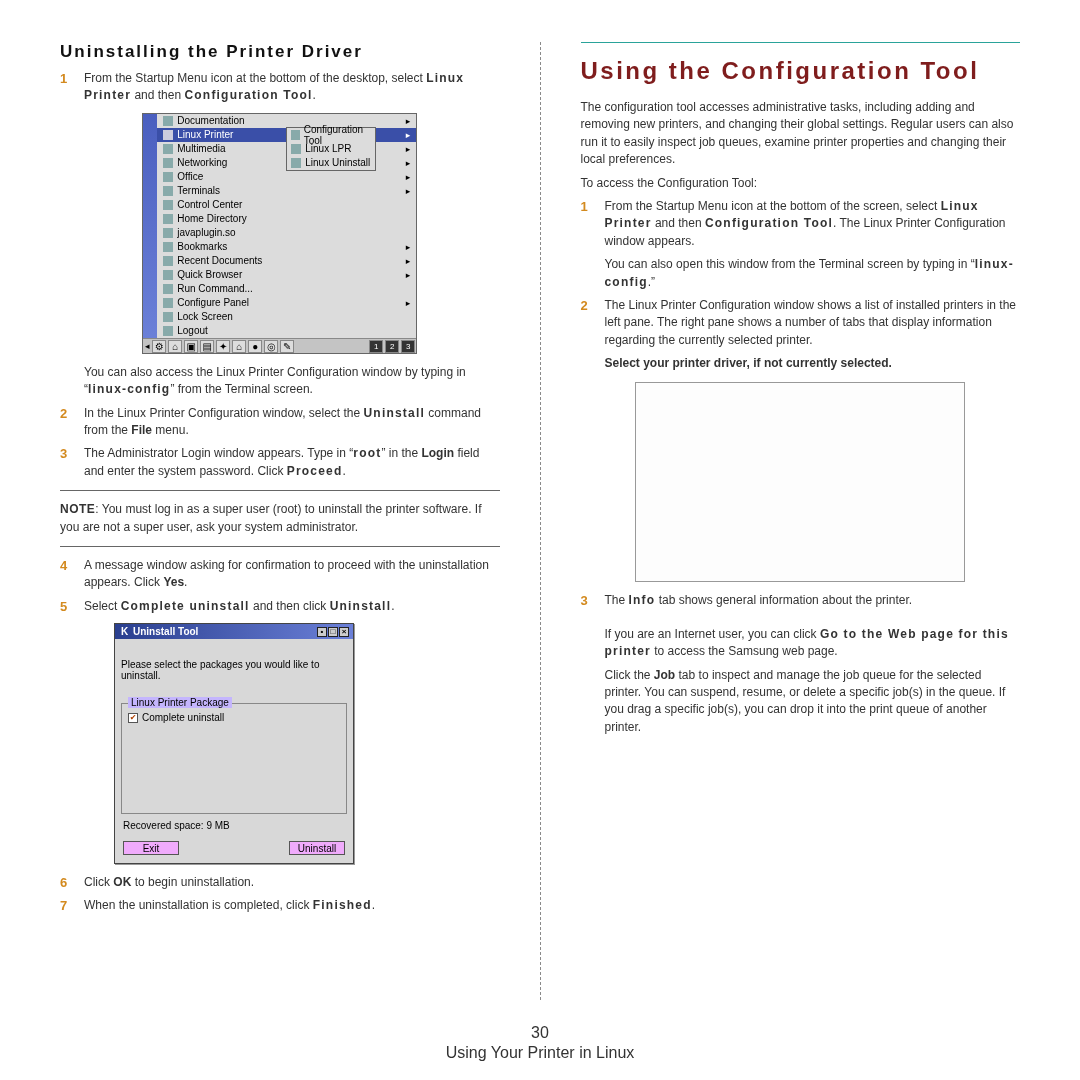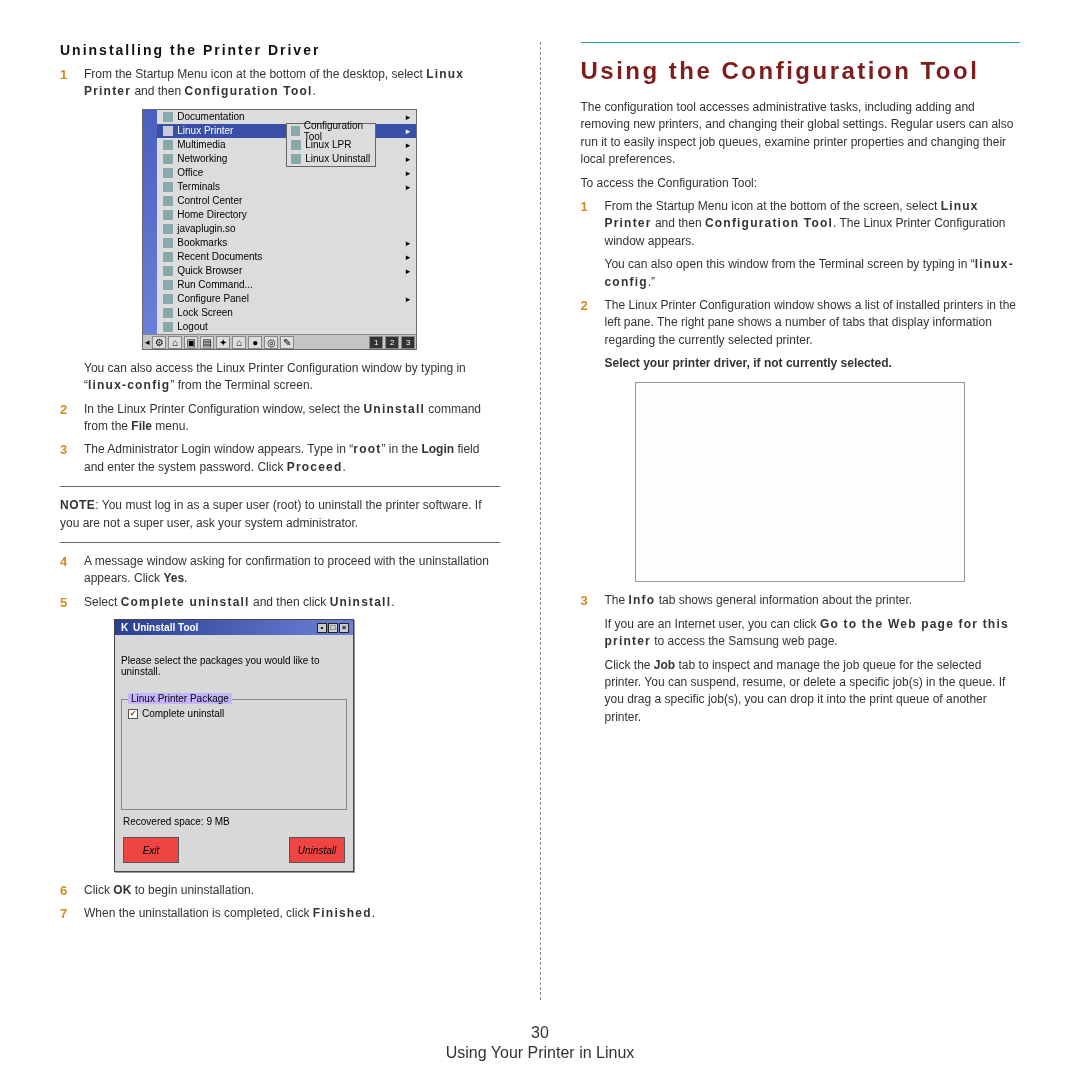--- a/index.html
+++ b/index.html
@@ -24,21 +24,21 @@
   .divider {
     width: 1px;
     border-right: 1px dashed #8a8a8a;
   }
   .hr-teal {
     border: none;
     border-top: 1px solid #2aa39a;
     margin-bottom: 8px;
   }
   h2.section {
-    font-size: 14px;
+    font-size: 17px;
     font-weight: bold;
     letter-spacing: 2px;
     margin-bottom: 8px;
     color: #111;
   }
   h1.main {
     font-size: 24px;
     font-weight: bold;
     letter-spacing: 2.5px;
     margin: 14px 0 14px 0;
@@ -156,21 +156,21 @@
     padding:4px 6px 90px 6px;
     position:relative;
   }
   .unwin .group .gt{
     position:absolute;top:-7px;left:6px;background:#c4b5fd;padding:0 3px;font-size:10px;
   }
   .chk{display:flex;align-items:center;gap:4px;margin-top:4px;}
   .chk .box{width:10px;height:10px;border:1px solid #555;background:#fff;display:flex;align-items:center;justify-content:center;font-size:8px;color:#b04000;}
   .unwin .recov{padding:4px 8px;}
   .unwin .btnrow{display:flex;justify-content:space-between;padding:6px 8px 8px 8px;}
-  .unwin .btn{width:56px;height:26px;background:#ef4444;border:1px solid #555;display:flex;align-items:center;justify-content:center;font-size:10px;font-style:italic;}
+  .unwin .btn{width:56px;height:14px;background:#f0abfc;border:1px solid #555;display:flex;align-items:center;justify-content:center;font-size:10px;}
 
   .placeholder-img{
     width:330px;height:200px;
     border:1px solid #999;
     margin:10px auto 10px auto;
     background:#fdfdfd;
   }
 
   .footer {
     position:absolute;
@@ -420,21 +420,21 @@
         <span>The Linux Printer Configuration window shows a list of installed printers in the left pane. The right pane shows a number of tabs that display information regarding the currently selected printer.</span>
         <div style="margin-top:6px;font-weight:bold;">Select your printer driver, if not currently selected.</div>
       </li>
     </ol>
 
     <div class="placeholder-img"></div>
 
     <ol class="steps">
       <li><span class="num">3</span>
         <span>The </span><span class="bold sp">Info</span><span> tab shows general information about the printer.</span>
-        <div style="margin-top:6px;">
+        <div style="margin-top:16px;">
           <span>If you are an Internet user, you can click </span><span class="bold sp">Go to the Web page for this printer</span><span> to access the Samsung web page.</span>
         </div>
         <div style="margin-top:6px;">
           <span>Click the </span><span class="bold">Job</span><span> tab to inspect and manage the job queue for the selected printer. You can suspend, resume, or delete a specific job(s) in the queue. If you drag a specific job(s), you can drop it into the print queue of another printer.</span>
         </div>
       </li>
     </ol>
   </div>
 </div>
 

